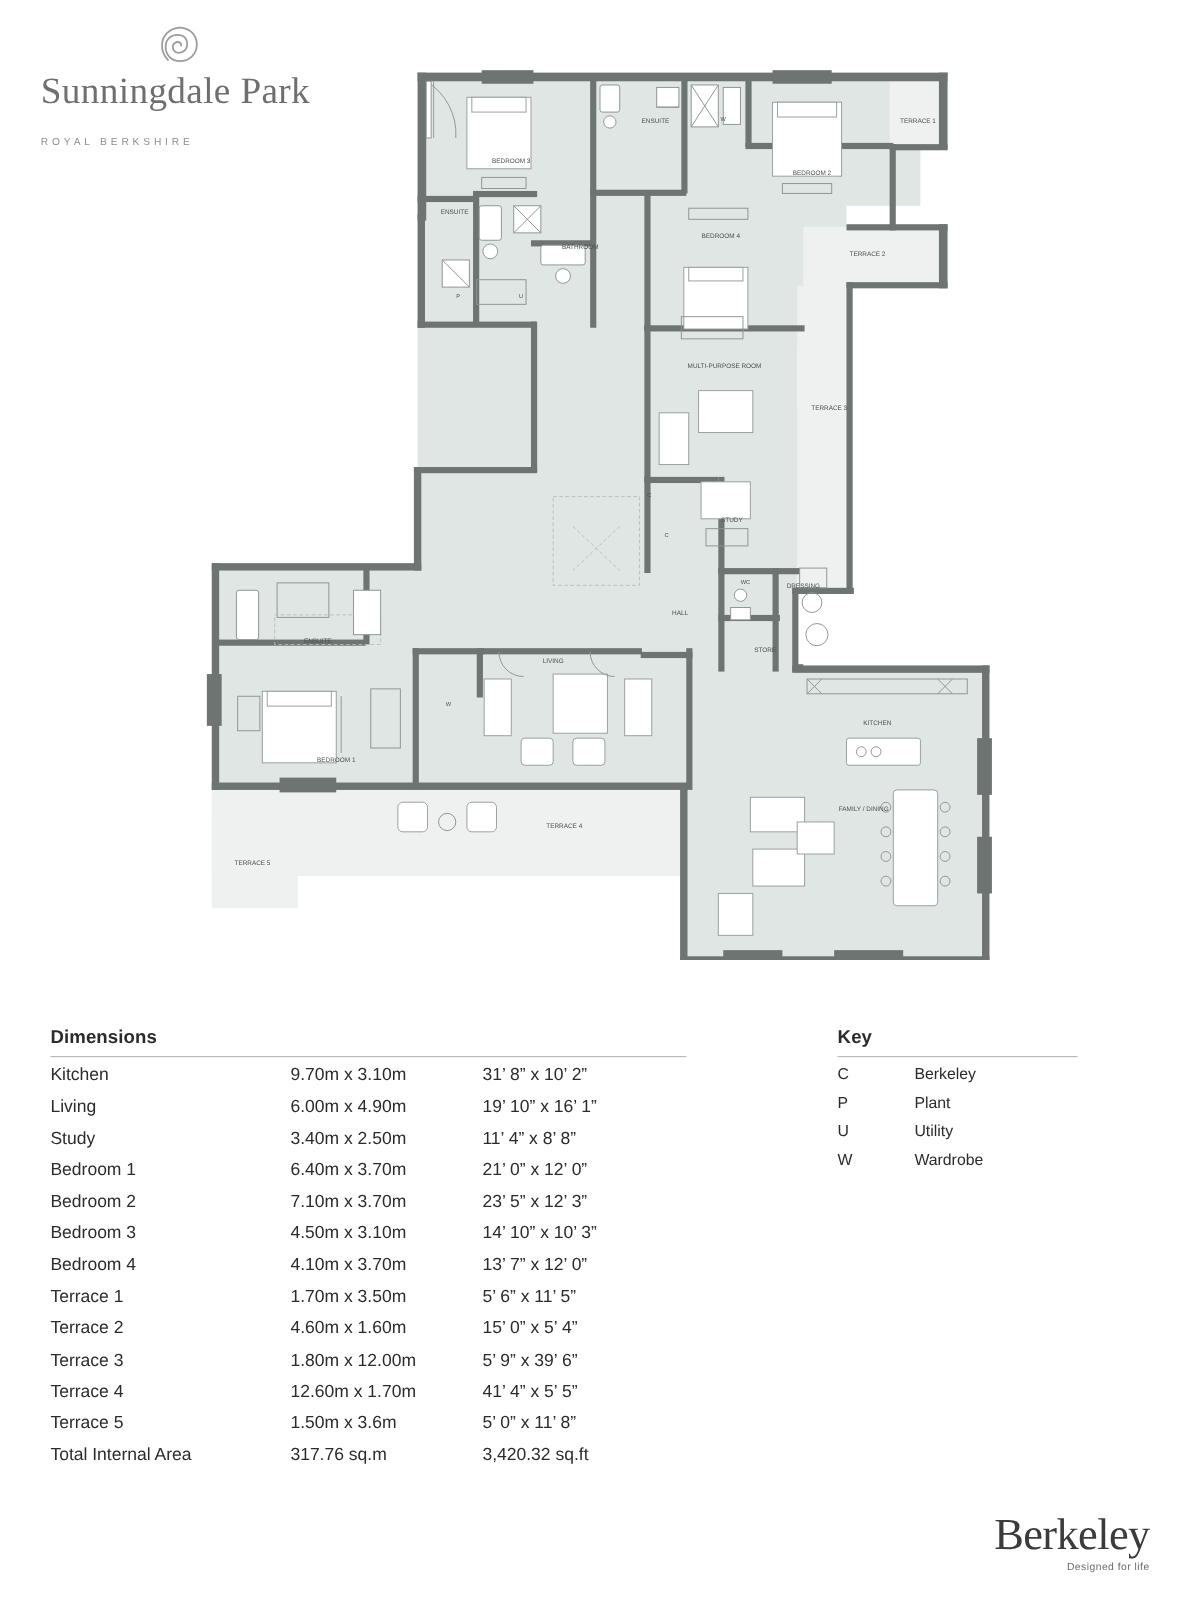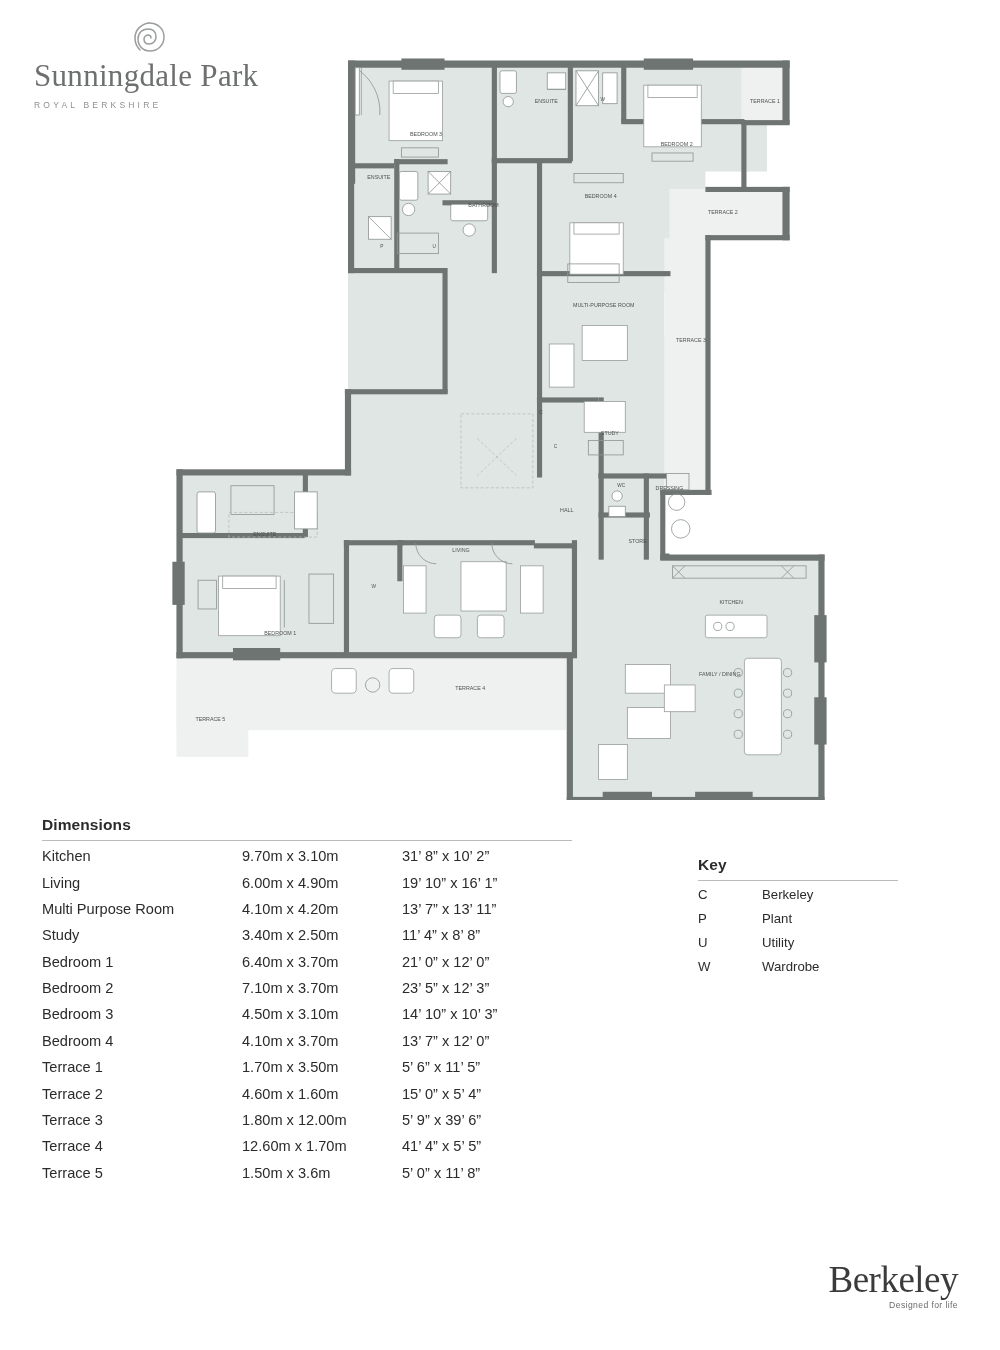--- a/index.html
+++ b/index.html
@@ -9,31 +9,31 @@
     background: #ffffff;
     font-family: "Liberation Sans", sans-serif;
     color: #2b2b2b;
   }
   .page { position: relative; width: 1000px; height: 1350px; overflow: hidden; }
 
   
   .logo { position: absolute; left: 34px; top: 18px; width: 230px; text-align: left; }
   .logo-mark { display:block; margin: 0 auto 2px auto; }
   .logo-name { font-family: "Liberation Serif", serif; font-size: 31px; color: #6d6f70; letter-spacing: .3px; line-height: 1.05; }
-  .logo-sub { font-size: 8.5px; letter-spacing: 3.2px; color: #8d9091; margin-top: 7px; }
+  .logo-sub { font-size: 8.5px; letter-spacing: 3.2px; color: #8d9091; margin-top: 20px; }
 
   
   .plan { position: absolute; left: 150px; top: 40px; width: 700px; height: 760px; }
   .plan svg { display:block; }
 
   
   .title { position: absolute; left: 42px; top: 806px; font-size: 19.5px; font-weight: bold; letter-spacing: .1px; }
 
   
-  .dims { position: absolute; left: 42px; top: 816px; width: 530px; }
+  .dims { position: absolute; left: 42px; top: 856px; width: 530px; }
   .dims h2, .keybox h2 { font-size: 15.5px; font-weight: bold; margin: 0 0 6px 0; letter-spacing: .1px; }
   .dims .hr, .keybox .hr { border-bottom: 1px solid #b9bcbd; margin-bottom: 2px; }
   .dims table { width: 100%; border-collapse: collapse; font-size: 14.6px; }
   .dims td { padding: 5.2px 0; vertical-align: top; white-space: nowrap; }
   .dims td.room { width: 200px; }
   .dims td.metric { width: 160px; }
   .dims td.imperial { width: 170px; }
 
   
   .keybox { position: absolute; left: 698px; top: 856px; width: 200px; }
@@ -316,25 +316,20 @@
             <td class="room">Kitchen</td>
             <td class="metric">9.70m x 3.10m</td>
             <td class="imperial">31’ 8” x 10’ 2”</td>
           </tr>
           <tr>
             <td class="room">Living</td>
             <td class="metric">6.00m x 4.90m</td>
             <td class="imperial">19’ 10” x 16’ 1”</td>
           </tr>
           <tr>
-            <td class="room">Multi Purpose Room</td>
-            <td class="metric">4.10m x 4.20m</td>
-            <td class="imperial">13’ 7” x 13’ 11”</td>
-          </tr>
-          <tr>
             <td class="room">Study</td>
             <td class="metric">3.40m x 2.50m</td>
             <td class="imperial">11’ 4” x 8’ 8”</td>
           </tr>
           <tr>
             <td class="room">Bedroom 1</td>
             <td class="metric">6.40m x 3.70m</td>
             <td class="imperial">21’ 0” x 12’ 0”</td>
           </tr>
           <tr>
@@ -369,20 +364,25 @@
           </tr>
           <tr>
             <td class="room">Terrace 4</td>
             <td class="metric">12.60m x 1.70m</td>
             <td class="imperial">41’ 4” x 5’ 5”</td>
           </tr>
           <tr>
             <td class="room">Terrace 5</td>
             <td class="metric">1.50m x 3.6m</td>
             <td class="imperial">5’ 0” x 11’ 8”</td>
+          </tr>
+          <tr>
+            <td class="room">Total Internal Area</td>
+            <td class="metric">317.76 sq.m</td>
+            <td class="imperial">3,420.32 sq.ft</td>
           </tr>
         </tbody>
     </table>
   </div>
 
   <div class="keybox">
     <h2>Key</h2>
     <div class="hr"></div>
     <table>
       <tbody id="key-body">

